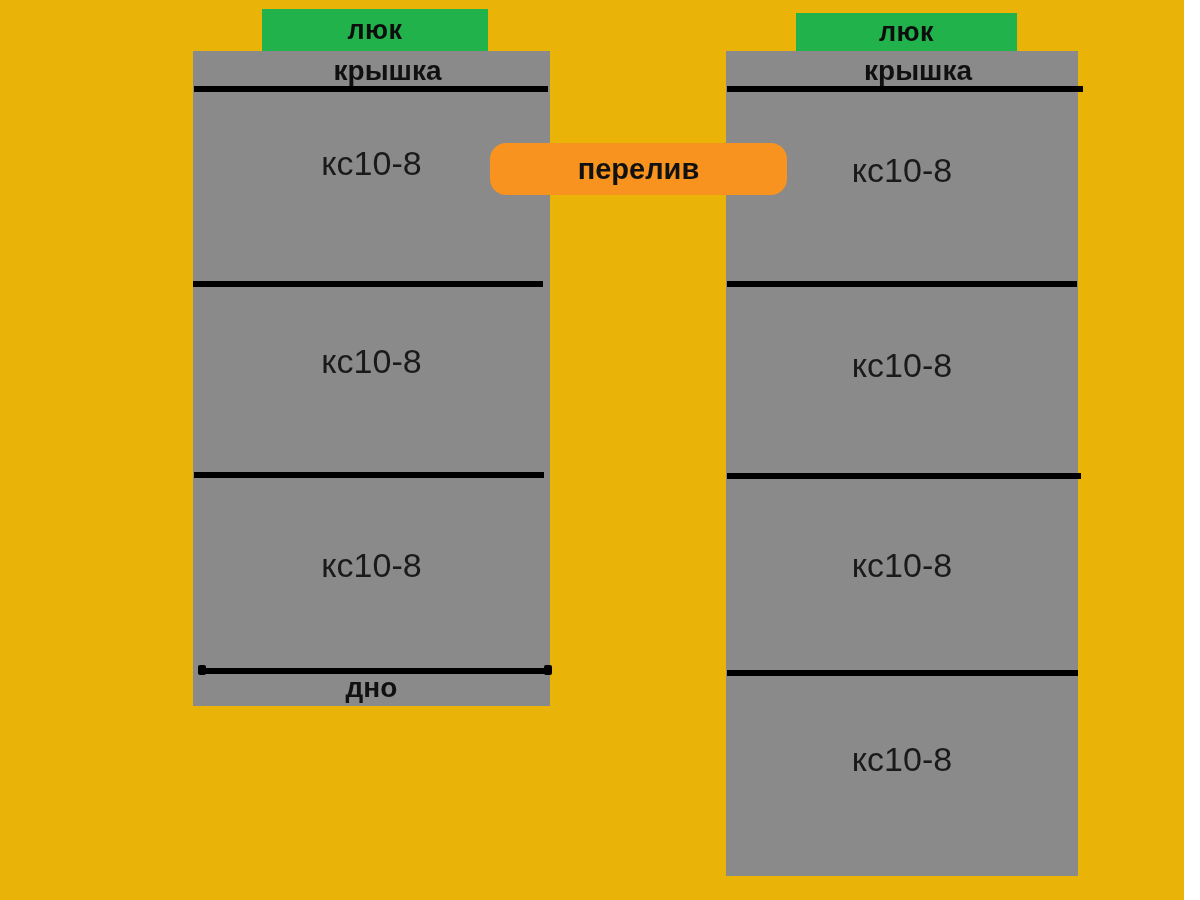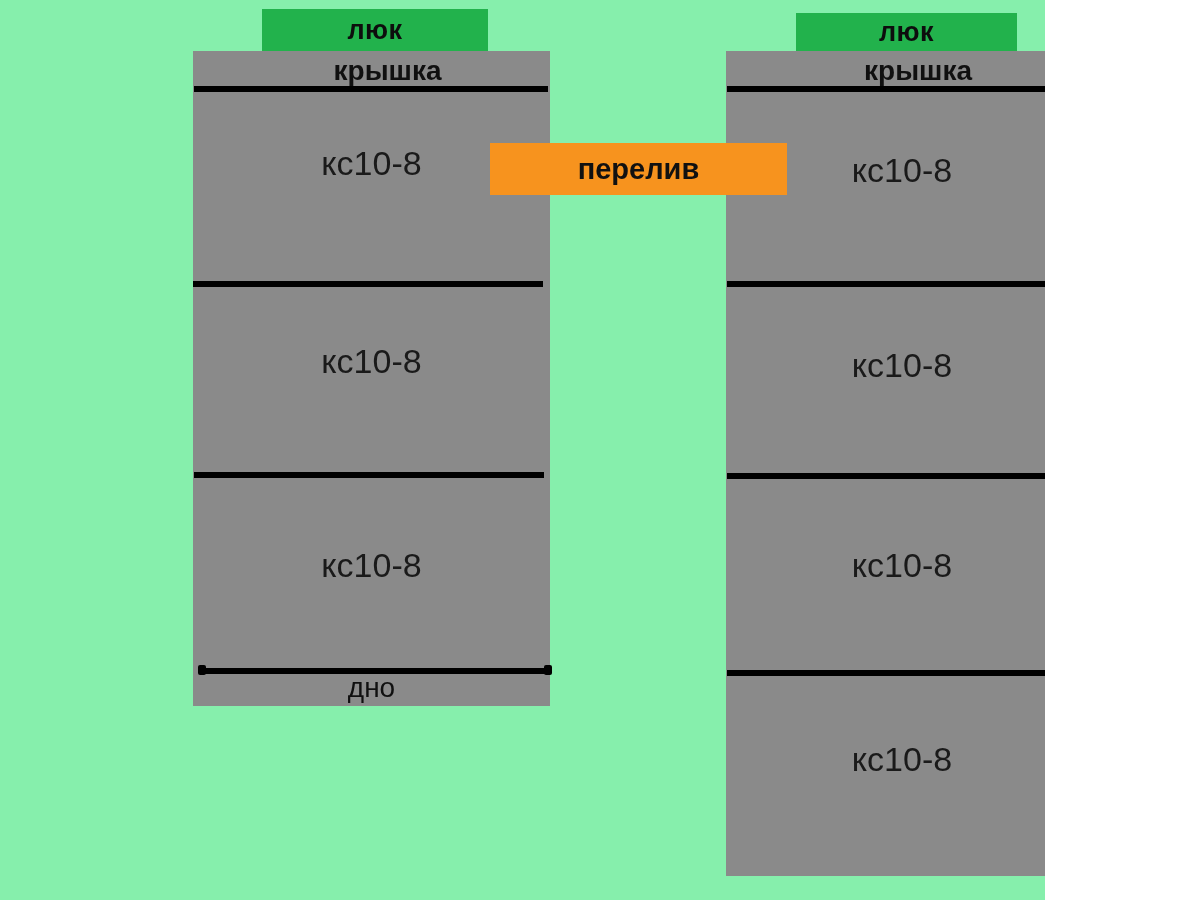--- a/index.html
+++ b/index.html
@@ -5,23 +5,23 @@
   html, body {
     margin: 0;
     padding: 0;
     background: #ffffff;
   }
   body {
     font-family: "Liberation Sans", sans-serif;
   }
   #canvas {
     position: relative;
-    width: 1045px;
+    width: 1184px;
     height: 900px;
-    background: #86efac;
+    background: #eab308;
     overflow: hidden;
   }
   .tank {
     position: absolute;
     background: #8a8a8a;
     box-sizing: border-box;
   }
   .hatch {
     position: absolute;
     background: #22b24c;
@@ -81,21 +81,21 @@
     font-weight: bold;
     color: #101010;
     text-align: center;
     line-height: 1;
     white-space: nowrap;
     margin-left: 16px;
   }
   .bottom-label {
     position: absolute;
     font-size: 28px;
-    font-weight: normal;
+    font-weight: bold;
     color: #101010;
     text-align: center;
     line-height: 1;
     white-space: nowrap;
   }
 </style>
 </head>
 <body>
 
 <div id="canvas">
@@ -131,17 +131,17 @@
   <div class="divider" style="left:727px; top:281px; width:350px; height:6px;"></div>
   <div class="divider" style="left:727px; top:473px; width:354px; height:6px;"></div>
   <div class="divider" style="left:727px; top:670px; width:351px; height:6px;"></div>
 
   <div class="ring-label" style="left:726px; top:153px; width:352px;">кс10-8</div>
   <div class="ring-label" style="left:726px; top:348px; width:352px;">кс10-8</div>
   <div class="ring-label" style="left:726px; top:548px; width:352px;">кс10-8</div>
   <div class="ring-label" style="left:726px; top:742px; width:352px;">кс10-8</div>
 
 
-  <div class="pipe" style="left:490px; top:143px; width:297px; height:52px;">
+  <div class="pipe" style="left:490px; top:143px; width:297px; height:52px;border-radius:16px;">
     <span class="pipe-label">перелив</span>
   </div>
 
 </div>
 
 </body></html>

